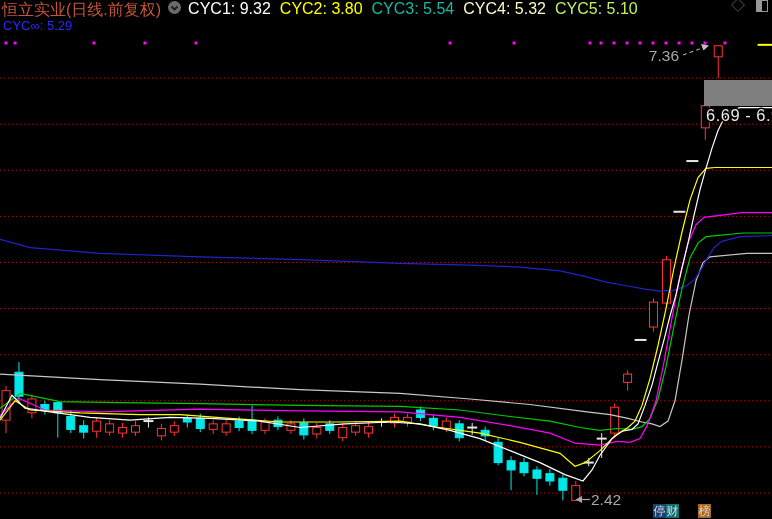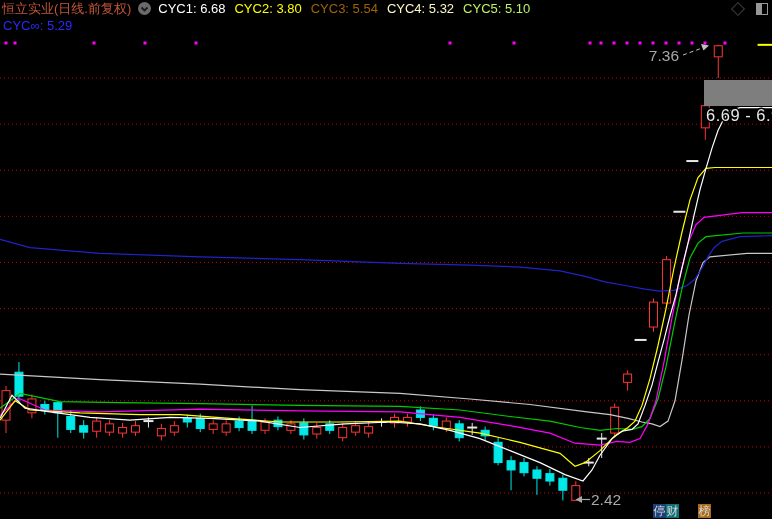--- a/index.html
+++ b/index.html
@@ -1,19 +1,19 @@
 <!DOCTYPE html>
 <html><head>
 <meta charset="utf-8">
 <style>
   html,body{margin:0;padding:0;}
   body{width:772px;height:519px;background:#000;overflow:hidden;position:relative;
        font-family:"Liberation Sans",sans-serif;}
   .header{position:absolute;top:0;left:2px;right:2px;height:17px;display:flex;
-          align-items:center;gap:7px;font-size:13px;white-space:nowrap;z-index:5;}
+          align-items:flex-start;gap:7px;font-size:16px;white-space:nowrap;z-index:5;}
   .title{color:#c25538;}
   .dd-icon{width:13px;height:13px;display:inline-block;}
   .ind-name{color:#e8e8e8;}
   #ind-values{display:inline-flex;gap:9px;}
   .spacer{flex:1;}
   .diamond{width:8px;height:8px;border:1px solid #3d3d3d;transform:rotate(45deg);
            display:inline-block;margin-right:6px;}
   .half-square{width:10px;height:10px;border:1px solid #979797;display:inline-block;
            background:linear-gradient(to right,#979797 50%,transparent 50%);margin-right:2px;}
   .subheader{position:absolute;top:18px;left:3px;font-size:13px;z-index:5;}
@@ -28,23 +28,23 @@
 
 <div class="header">
   <span class="title">恒立实业(日线.前复权)</span>
   <span class="dd-icon">
     <svg width="13" height="13" viewBox="0 0 13 13">
       <circle cx="6.5" cy="6.5" r="6.5" fill="#6a6a6a"></circle>
       <polyline points="3.5,5.5 6.5,8.5 9.5,5.5" fill="none" stroke="#1a1a1a" stroke-width="1.8"></polyline>
     </svg>
   </span>
   <span id="ind-values">
-      <span style="color: rgb(255, 255, 255);">CYC1: 6.68</span>
+      <span style="color: rgb(255, 255, 255);">CYC1: 9.32</span>
       <span style="color: rgb(255, 255, 0);">CYC2: 3.80</span>
-      <span style="color: #a16207;">CYC3: 5.54</span>
+      <span style="color: #14b8a6;">CYC3: 5.54</span>
       <span style="color: #fef9c3;">CYC4: 5.32</span>
       <span style="color: #bef264;">CYC5: 5.10</span>
     </span>
   <span class="spacer"></span>
   <span class="diamond"></span>
   <span class="half-square"></span>
 </div>
 
 <div class="subheader">
   <span id="cyc-inf" style="color: rgb(42, 42, 255); margin-top: 24px;">CYC∞: 5.29</span>

